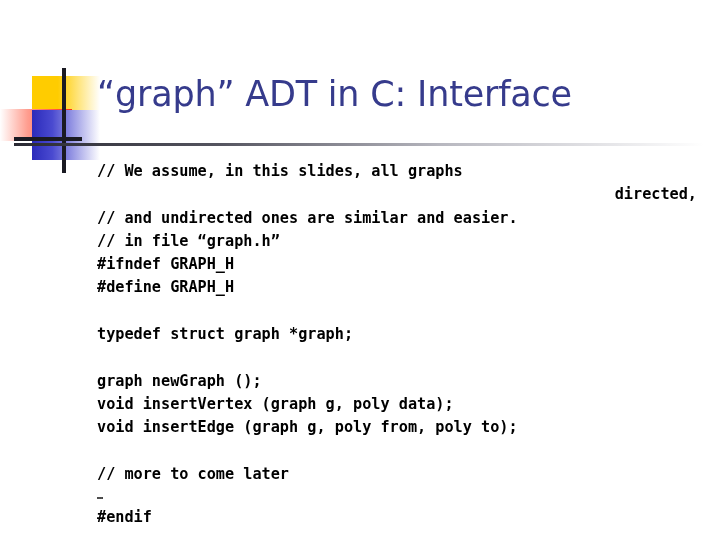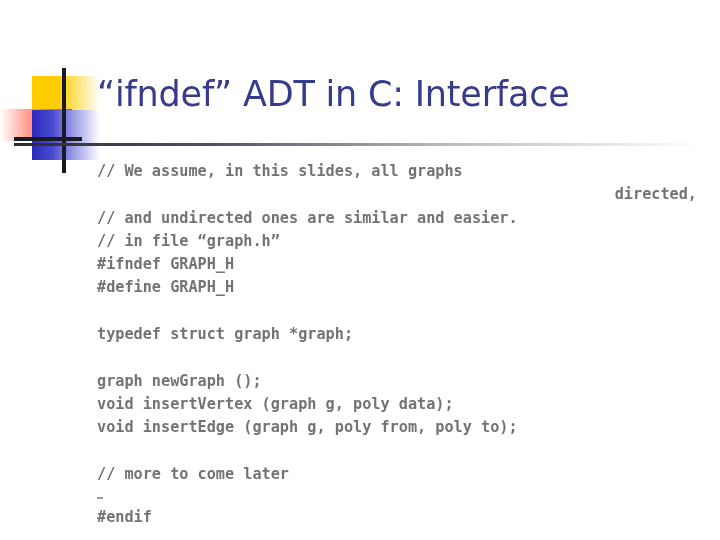--- a/index.html
+++ b/index.html
@@ -101,21 +101,21 @@
   
   .body {
     position: absolute;
     left: 97px;
     top: 160px;
     width: 600px;
     font-family: "DejaVu Sans Mono", "Liberation Mono", monospace;
     font-size: 15.2px;
     font-weight: bold;
     line-height: 23.3px;
-    color: #737373;
+    color: #000000;
     white-space: pre;
   }
   .body .ln {
     display: block;
     white-space: pre;
   }
   .body .ln.cont {
     padding-left: 22px;
     text-align: right;
   }
@@ -133,19 +133,19 @@
 <div id="slide">
 
   <div class="ornament">
     <div class="orn-yellow"></div>
     <div class="orn-red"></div>
     <div class="orn-blue"></div>
     <div class="orn-vline"></div>
     <div class="orn-hline"></div>
   </div>
 
-  <div class="title">“ifndef” ADT in C: Interface</div>
+  <div class="title">“graph” ADT in C: Interface</div>
 
   <div class="title-rule"></div>
 
   <div class="body"><div class="ln">// We assume, in this slides, all graphs</div><div class="ln cont">directed,</div><div class="ln">// and undirected ones are similar and easier.</div><div class="ln">// in file “graph.h”</div><div class="ln">#ifndef GRAPH_H</div><div class="ln">#define GRAPH_H</div><div class="ln blank"></div><div class="ln">typedef struct graph *graph;</div><div class="ln blank"></div><div class="ln">graph newGraph ();</div><div class="ln">void insertVertex (graph g, poly data);</div><div class="ln">void insertEdge (graph g, poly from, poly to);</div><div class="ln blank"></div><div class="ln">// more to come later</div><div class="ln small">…</div><div class="ln">#endif</div></div>
 
 </div>
 
 </body></html>

